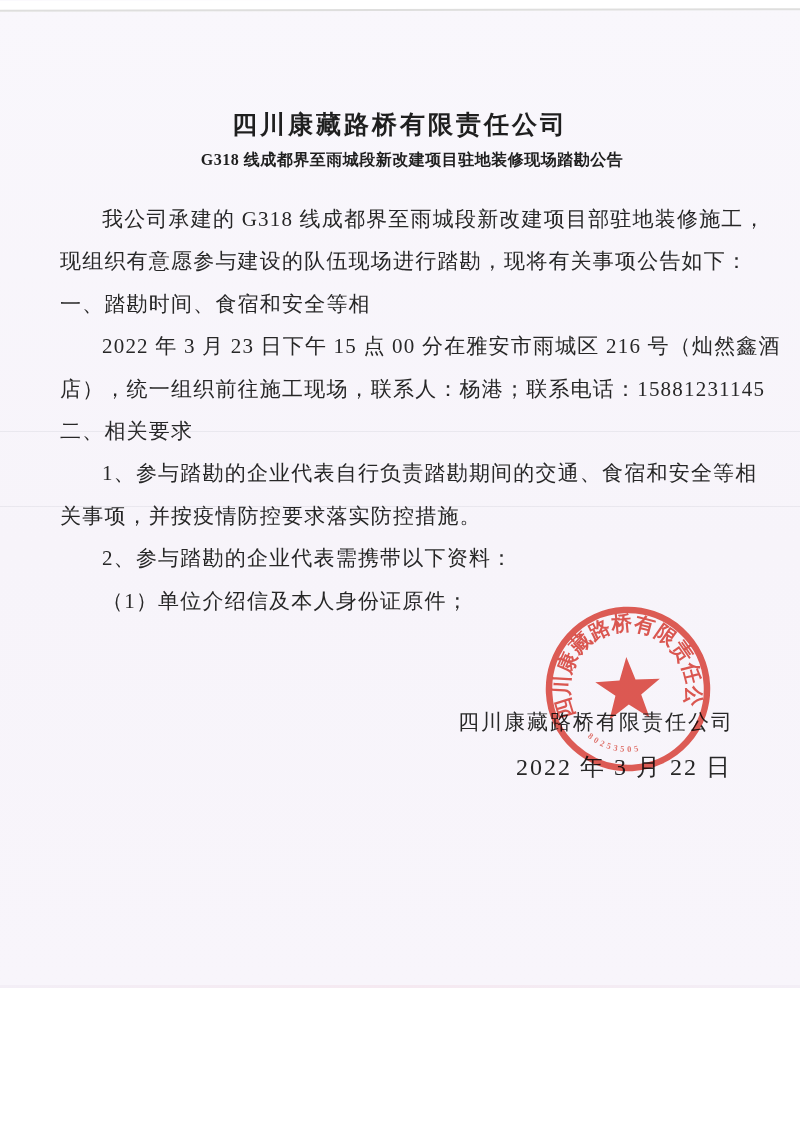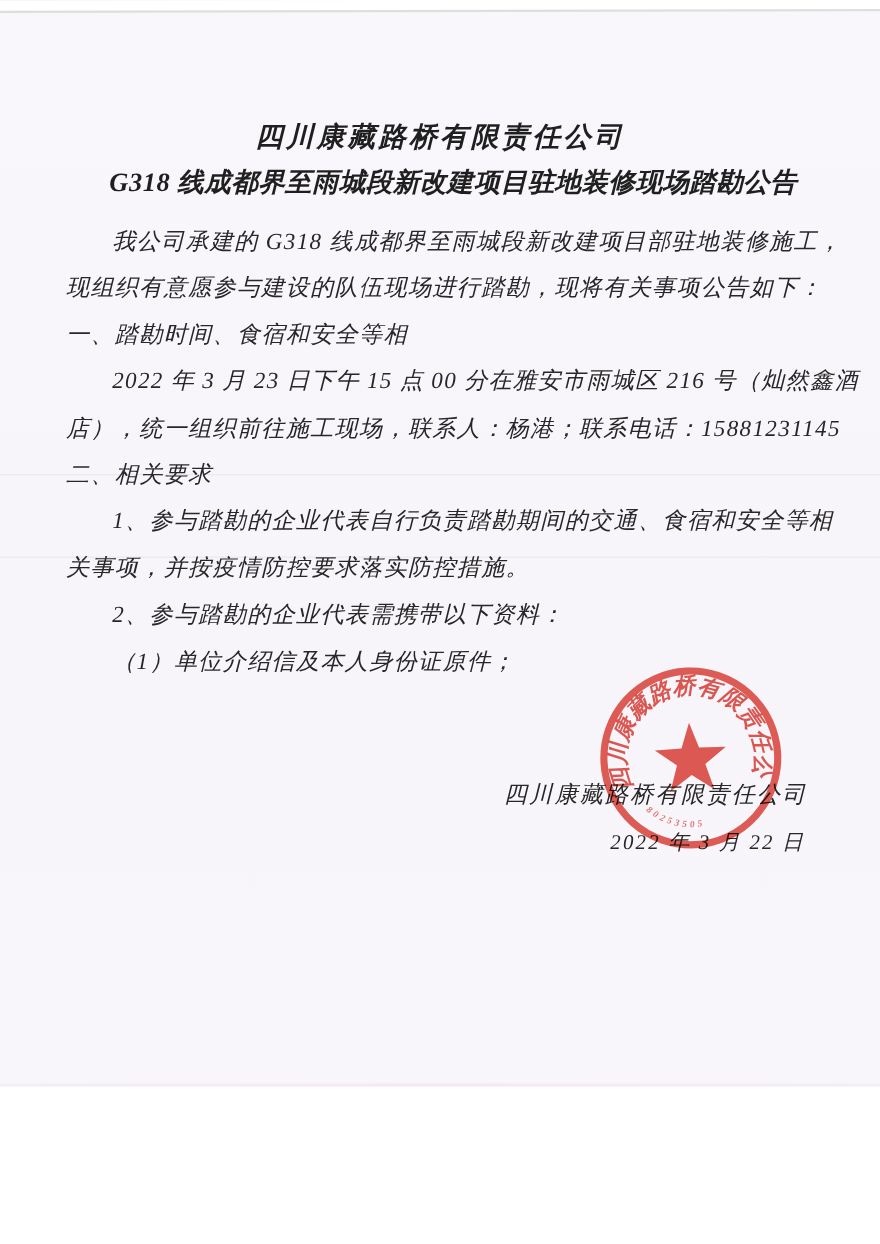--- a/index.html
+++ b/index.html
@@ -3,21 +3,20 @@
 <meta charset="utf-8">
 <style>
   html,body{margin:0;padding:0;background:#ffffff;}
   .sheet{
     position:relative;
     width:800px;height:988px;
     background:linear-gradient(180deg,#f9f7fc 0%,#f7f4fa 55%,#f8f5fb 100%);
     overflow:hidden;
     font-family:"Liberation Serif","DejaVu Serif",serif;
     color:#262626;
-    font-style:italic;
   }
   .scan-top{
     position:absolute;top:0;left:-5px;right:-5px;height:9px;
     background:#ffffff;
     border-bottom:2px solid #dededd;
     transform:rotate(-0.12deg);
   }
   .scan-bottom{
     position:absolute;bottom:0;left:0;right:0;height:3px;
     background:linear-gradient(90deg,#efe9f2,#f3dfe8,#efe9f2);
@@ -30,21 +29,21 @@
   .doc-title{
     position:absolute;top:108px;left:0;right:0;
     text-align:center;
     font-size:25px;font-weight:700;
     letter-spacing:3px;
     color:#1f1f1f;
   }
   .doc-subtitle{
     position:absolute;top:150px;left:0;right:0;
     text-align:center;
-    font-size:24px;font-weight:700;
+    font-size:16px;font-weight:700;
     letter-spacing:0.5px;
     color:#1f1f1f;
     padding-left:24px;
   }
   .body-text{
     position:absolute;top:198px;left:60px;width:682px;
   }
   .line{
     height:42.4px;line-height:42.4px;
     font-size:21px;
@@ -55,21 +54,21 @@
   .line.indent{padding-left:42px;}
   .signature-block{
     position:absolute;top:700px;right:66px;
     text-align:right;
   }
   .sig-company{
     font-size:21px;letter-spacing:2px;
     height:44px;line-height:44px;color:#272727;
   }
   .sig-date{
-    font-size:19px;letter-spacing:2px;
+    font-size:24px;letter-spacing:2px;
     height:46px;line-height:46px;color:#272727;
     padding-right:2px;
   }
   .seal{
     position:absolute;left:540px;top:601px;
     width:176px;height:176px;
     mix-blend-mode:multiply;
     opacity:0.88;
     transform:rotate(-3deg);
   }

